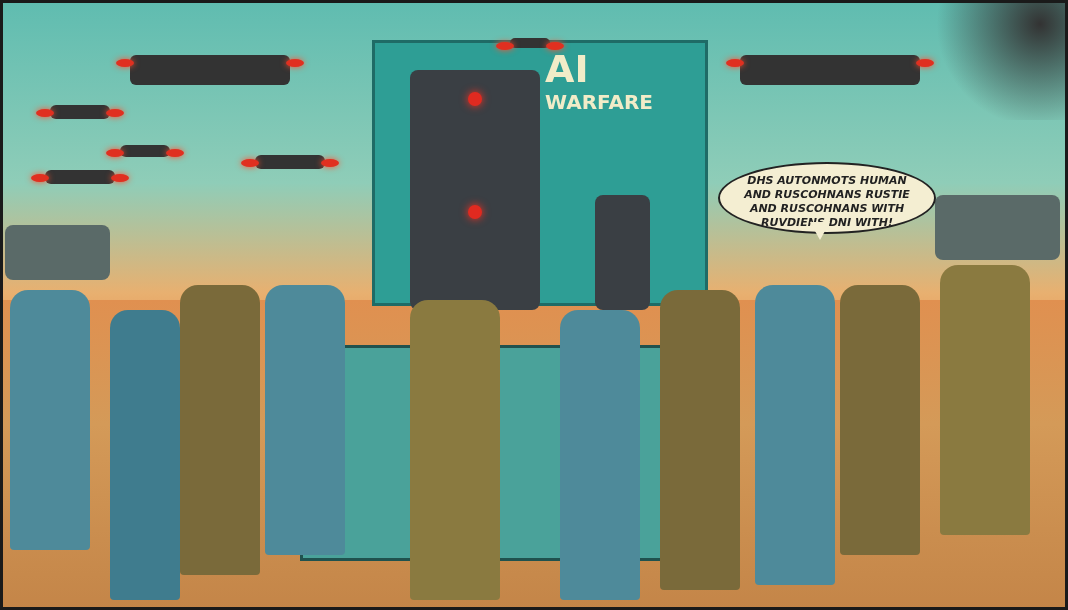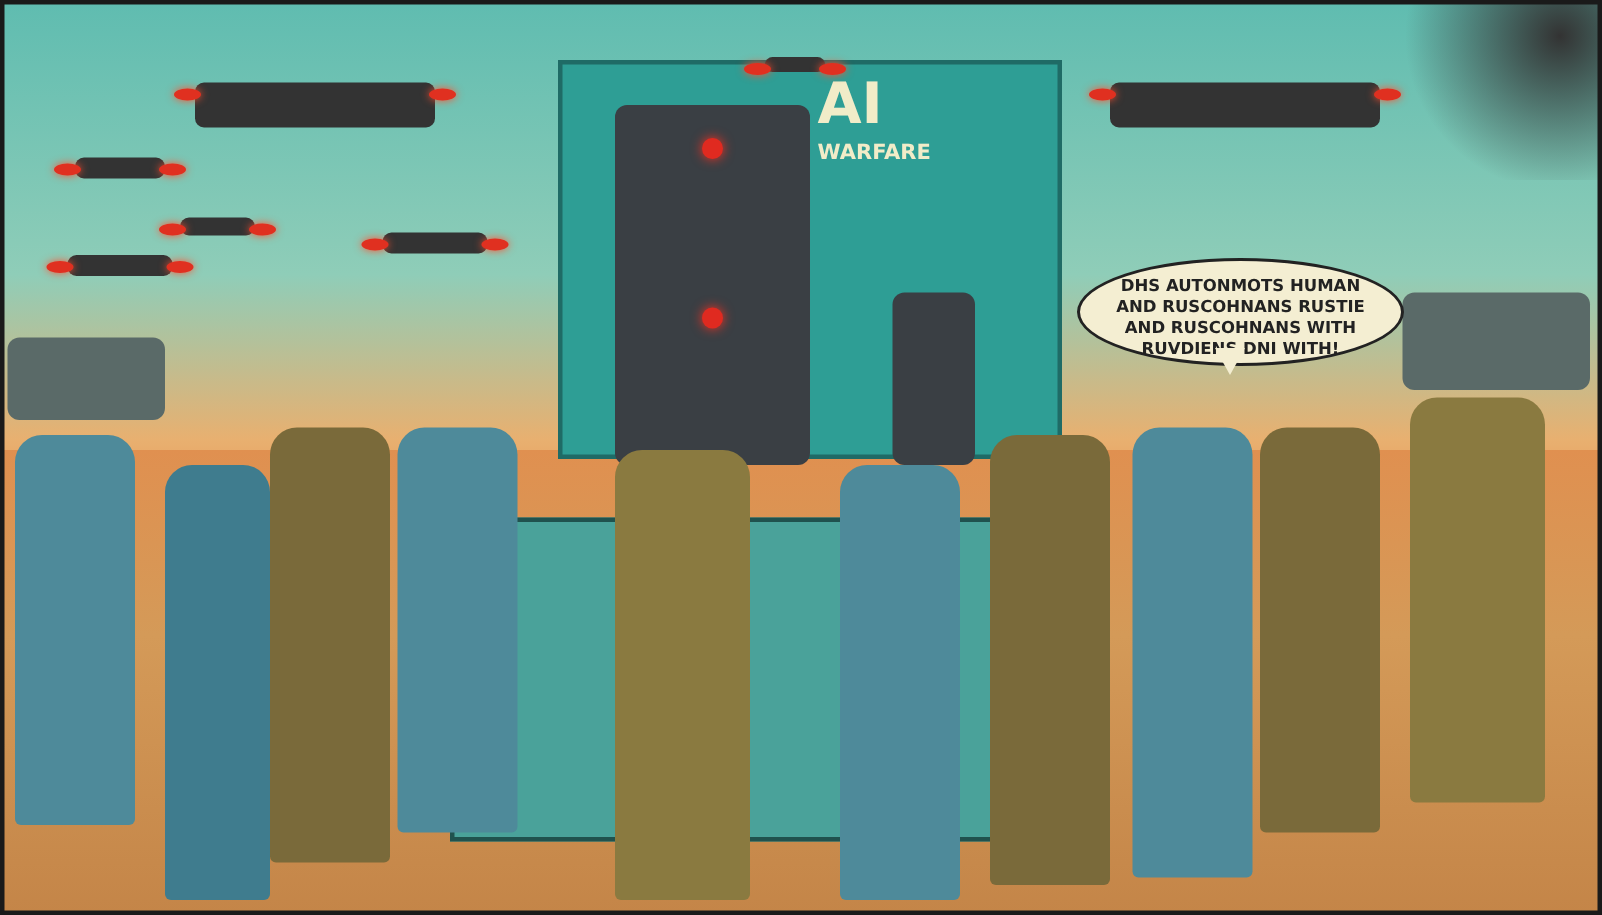--- a/index.html
+++ b/index.html
@@ -2,27 +2,27 @@
 <html><head>
 <meta charset="utf-8">
 <style>
 html,body{margin:0;padding:0;}
 body{width:1068px;height:610px;overflow:hidden;position:relative;font-family:"DejaVu Sans",sans-serif;}
 .scene{position:absolute;inset:0;background:linear-gradient(180deg,#5fbcb0 0%,#8fcdb8 30%,#e8b070 48%,#e88a4a 60%,#d9a060 75%,#c78a4a 100%);}
 .ground{position:absolute;left:0;right:0;top:300px;bottom:0;background:linear-gradient(180deg,#e09050 0%,#d49a58 40%,#c48548 100%);}
 .screen{position:absolute;left:372px;top:40px;width:330px;height:260px;background:#2e9e95;border:3px solid #1f6b66;}
 .sign{position:absolute;left:545px;top:48px;width:150px;text-align:left;color:#f1ecc8;font-weight:bold;font-family:"DejaVu Sans",sans-serif;}
 .sign .ai{font-size:38px;line-height:42px;}
-.sign .l{font-size:14px;line-height:24px;}
+.sign .l{font-size:20px;line-height:24px;}
 .drone{position:absolute;background:#333;border-radius:6px;}
 .drone::before,.drone::after{content:"";position:absolute;top:4px;width:18px;height:8px;background:#e03020;border-radius:50%;box-shadow:0 0 6px #ff5030;}
 .drone::before{left:-14px;}.drone::after{right:-14px;}
 .robot{position:absolute;background:#3a3f44;border-radius:8px;}
 .eye{position:absolute;width:14px;height:14px;border-radius:50%;background:#e02a20;box-shadow:0 0 8px #ff3020;}
-.bubble{position:absolute;left:718px;top:172px;width:218px;height:72px;background:#f4eed2;border:2px solid #222;border-radius:50%;padding:10px 14px;box-sizing:border-box;font-size:11px;line-height:14px;font-weight:bold;color:#222;text-align:center;}
+.bubble{position:absolute;left:718px;top:162px;width:218px;height:72px;background:#f4eed2;border:2px solid #222;border-radius:50%;padding:10px 14px;box-sizing:border-box;font-size:11px;line-height:14px;font-weight:bold;color:#222;text-align:center;font-style:italic;}
 .bubble::after{content:"";position:absolute;left:90px;bottom:-18px;border:10px solid transparent;border-top:18px solid #f4eed2;}
 .soldier{position:absolute;border-radius:18px 18px 4px 4px;}
 .desk{position:absolute;left:300px;top:345px;width:360px;height:210px;background:#4aa29a;border:3px solid #20524e;}
 .tank{position:absolute;background:#5a6a68;border-radius:8px;}
 .dark-border{position:absolute;inset:0;border:3px solid #1a1a1a;pointer-events:none;}
 .smoke{position:absolute;right:0;top:0;width:140px;height:120px;background:radial-gradient(circle at 80% 20%,#333 0%,transparent 70%);}
 </style>
 </head>
 <body>
 

